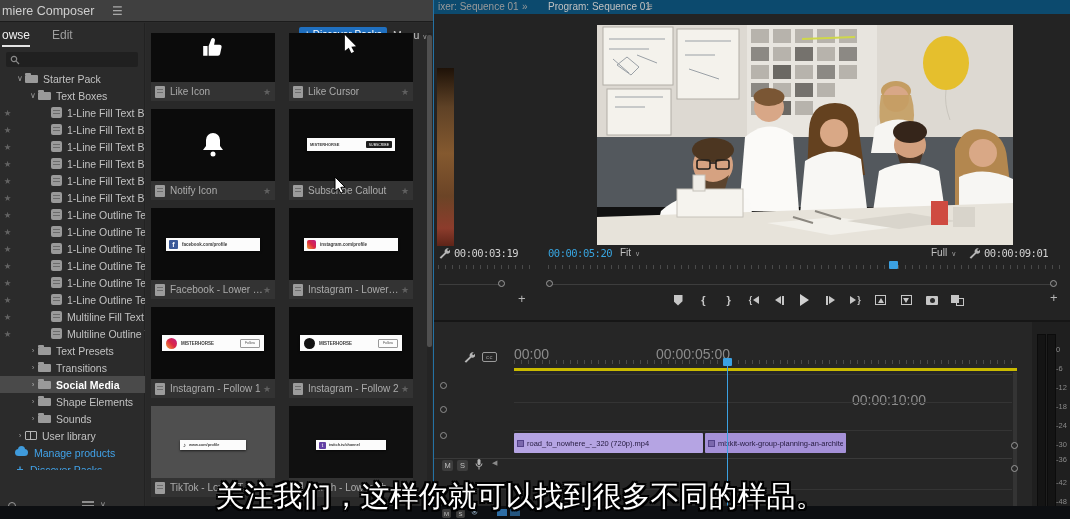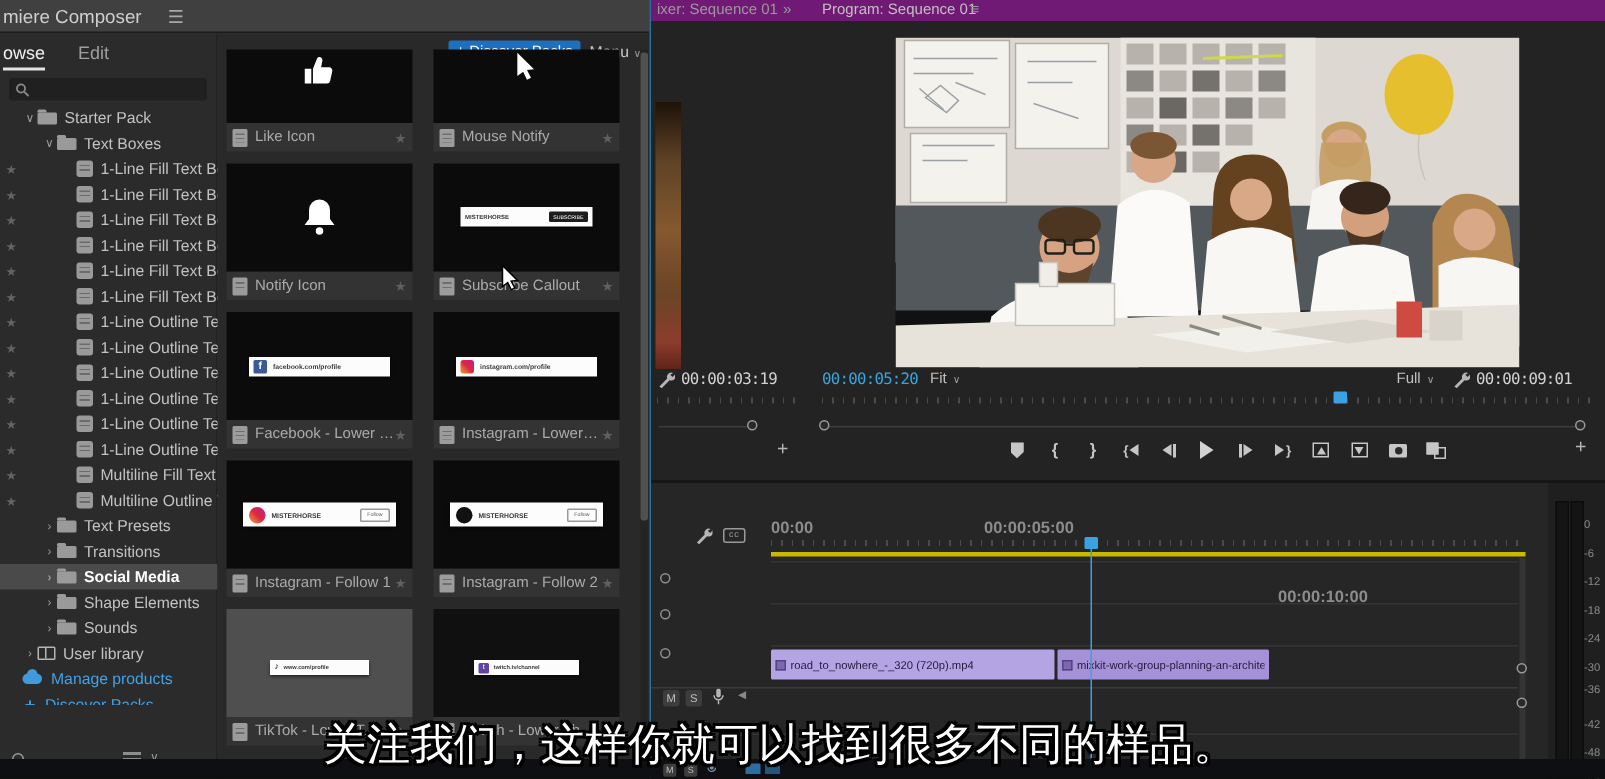--- a/index.html
+++ b/index.html
@@ -63,21 +63,21 @@
   .card .lab .star{color:#606060;font-size:9px;}
   .th-center{position:absolute;left:50%;transform:translateX(-50%);}
   .strip{position:absolute;left:50%;transform:translateX(-50%);background:#fcfcfc;display:flex;align-items:center;
     box-shadow:0 1px 2px rgba(0,0,0,.6);}
   .strip .stx{color:#3a3a3a;font-weight:bold;white-space:nowrap;}
   #pc-scroll{position:absolute;right:1px;top:10px;width:5px;bottom:0;background:#242424;}
   #pc-scroll .thumb{position:absolute;top:2px;width:5px;height:312px;background:#505050;border-radius:2px;}
 
   
   #monitors{position:absolute;left:434px;top:0;width:636px;height:320px;background:#232323;}
-  #tabbar{position:absolute;left:0;top:0;width:636px;height:14px;background:#701a75;font-size:10px;color:#9a9a9a;}
+  #tabbar{position:absolute;left:0;top:0;width:636px;height:14px;background:#0c4a6e;font-size:10px;color:#9a9a9a;}
   #tabbar .ptab{color:#c0c0c0;}
   #src-sliver{position:absolute;left:3px;top:68px;width:17px;height:178px;
     background:linear-gradient(180deg,#1e1208,#5f4226 22%,#84592f 48%,#6b4426 72%,#8c3c2c 90%,#5e2418);}
   .wrench{width:12px;height:12px;}
   #video{position:absolute;left:163px;top:25px;width:416px;height:220px;background:#111;}
   .tick-strip{background:repeating-linear-gradient(90deg,#5a5a5a 0 1px,transparent 1px 7px);height:4px;opacity:.7;}
   .knob{width:7px;height:7px;border:1px solid #9a9a9a;border-radius:50%;background:#2a2a2a;}
   .hline{height:1px;background:#3d3d3d;}
   #playhead-mk{width:9px;height:8px;background:#3ba1e2;border-radius:1px;}
   .plusbtn{font-size:13px;color:#b5b5b5;}
@@ -95,21 +95,21 @@
   .tri-dn{width:0;height:0;border-left:3px solid transparent;border-right:3px solid transparent;border-top:5px solid #c6c6c6;}
   .cam{width:12px;height:9px;background:#c6c6c6;border-radius:1px;position:relative;display:inline-block;}
   .cam::before{content:"";position:absolute;left:4px;top:2px;width:5px;height:5px;background:#2a2a2a;border-radius:50%;}
   .cmp{position:relative;width:13px;height:11px;display:inline-block;}
   .cmp i{position:absolute;width:8px;height:8px;border:1px solid #c6c6c6;}
   .cmp i:first-child{left:0;top:0;background:#c6c6c6;}
   .cmp i:last-child{right:0;bottom:0;}
 
   
   #timeline{position:absolute;left:434px;top:320px;width:598px;height:199px;background:#262626;border-top:2px solid #161616;}
-  .rlabel{font-size:11px;color:#8c8c8c;font-weight:bold;}
+  .rlabel{font-size:14px;color:#8c8c8c;}
   #workbar{position:absolute;left:80px;top:46px;width:503px;height:3px;background:#c9ba00;}
   .target{width:7px;height:7px;border:1px solid #8f8f8f;border-radius:50%;}
   .msbox{width:11px;height:11px;background:#3d3d3d;border-radius:2px;color:#c0c0c0;font-size:7.5px;text-align:center;line-height:11px;}
   .clip{position:absolute;top:111px;height:20px;border-radius:1px;display:flex;align-items:center;padding:0 3px;overflow:hidden;}
   .clip .fxb{width:7px;height:7px;background:#7b68ad;border:1px solid #54428a;margin-right:3px;flex:0 0 7px;}
   .clip .cname{font-size:7.5px;color:#241a3e;white-space:nowrap;overflow:hidden;}
   #clip1{left:80px;width:189px;background:#b5a4e3;}
   #clip2{left:271px;width:141px;background:#a591d8;}
   #tl-playline{position:absolute;left:293px;top:43px;width:1px;height:148px;background:#3ba1e2;}
   #tl-playhead{position:absolute;left:289px;top:36px;width:9px;height:8px;background:#3ba1e2;border-radius:1px;}
@@ -346,21 +346,21 @@
             </div>
           </div>
           <div class="card" style="left: 143px; top: -23px;">
             <div class="thumb" style="background:#0b0b0b;">
               <svg class="th-center" style="top:24px;" width="16" height="20" viewBox="0 0 13 18">
                 <path d="M1 1l10 10-4.2.4 2.4 4.6-2.4 1.2-2.3-4.8L1 15z" fill="#fff"></path>
               </svg>
             </div>
             <div class="lab">
               <span class="doc"></span>
-              <span class="name">Mouse Notify</span>
+              <span class="name">Like Cursor</span>
               <span class="star">★</span>
             </div>
           </div>
           <div class="card" style="left: 5px; top: 76px;">
             <div class="thumb" style="background:#0b0b0b;">
               <svg class="th-center" style="top:22px;" width="24" height="27" viewBox="0 0 24 27">
                 <path d="M12 2a7 7 0 0 0-7 7v6l-3 4h20l-3-4V9a7 7 0 0 0-7-7z" fill="#fff"></path>
                 <circle cx="12" cy="23" r="2.5" fill="#fff"></circle>
               </svg>
             </div>

